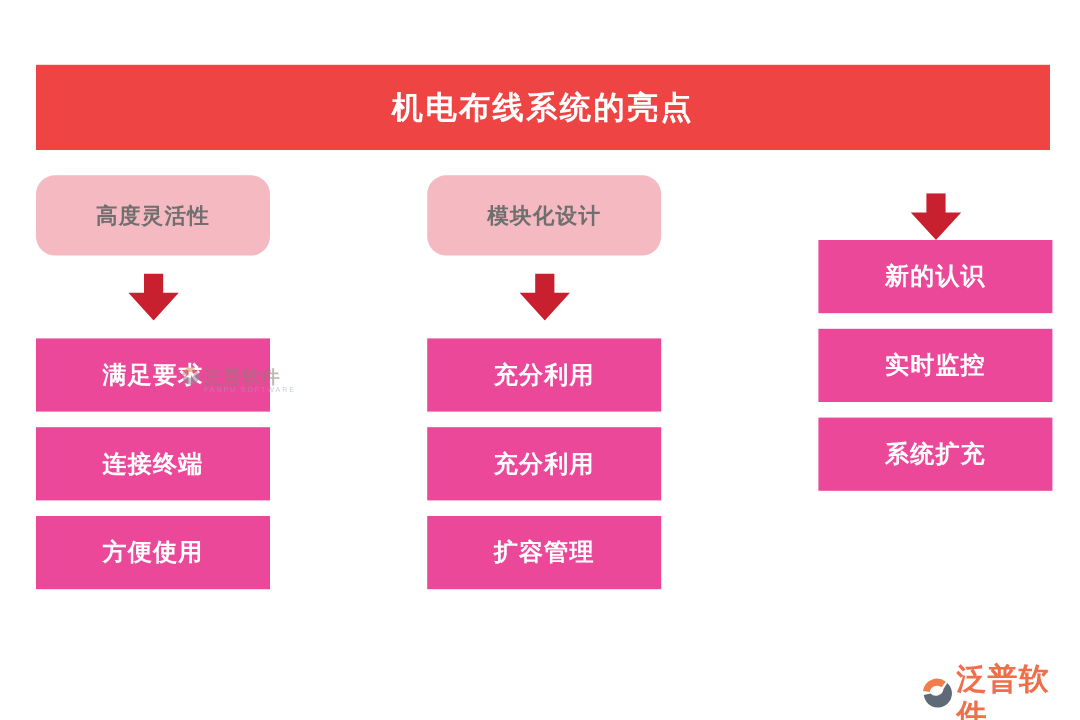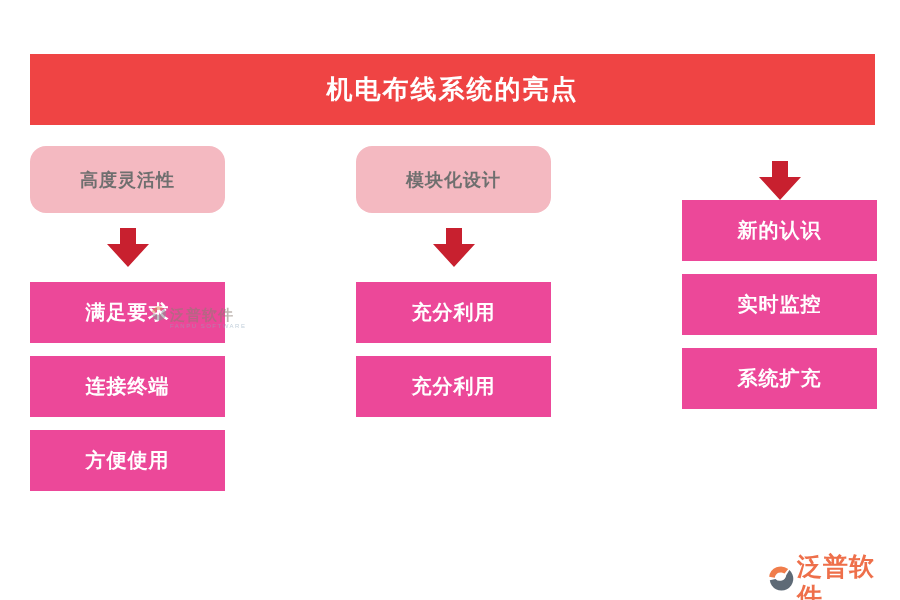--- a/index.html
+++ b/index.html
@@ -82,20 +82,21 @@
 
     <div class="column">
       <div class="pill">模块化设计</div>
       <div class="arrow-wrap">
         <svg width="42" height="39" viewBox="0 0 42 39">
             <polygon points="13,0 29,0 29,16 42,16 21,39 0,16 13,16" fill="#c8202f"></polygon>
           </svg>
       </div>
       <div class="item-box first">充分利用</div>
       <div class="item-box">充分利用</div>
+      <div class="item-box">扩容管理</div>
     </div>
 
 
     <div class="column">
       <div class="arrow-wrap">
         <svg width="42" height="39" viewBox="0 0 42 39">
             <polygon points="13,0 29,0 29,16 42,16 21,39 0,16 13,16" fill="#c8202f"></polygon>
           </svg>
       </div>
       <div class="item-box">新的认识</div>

